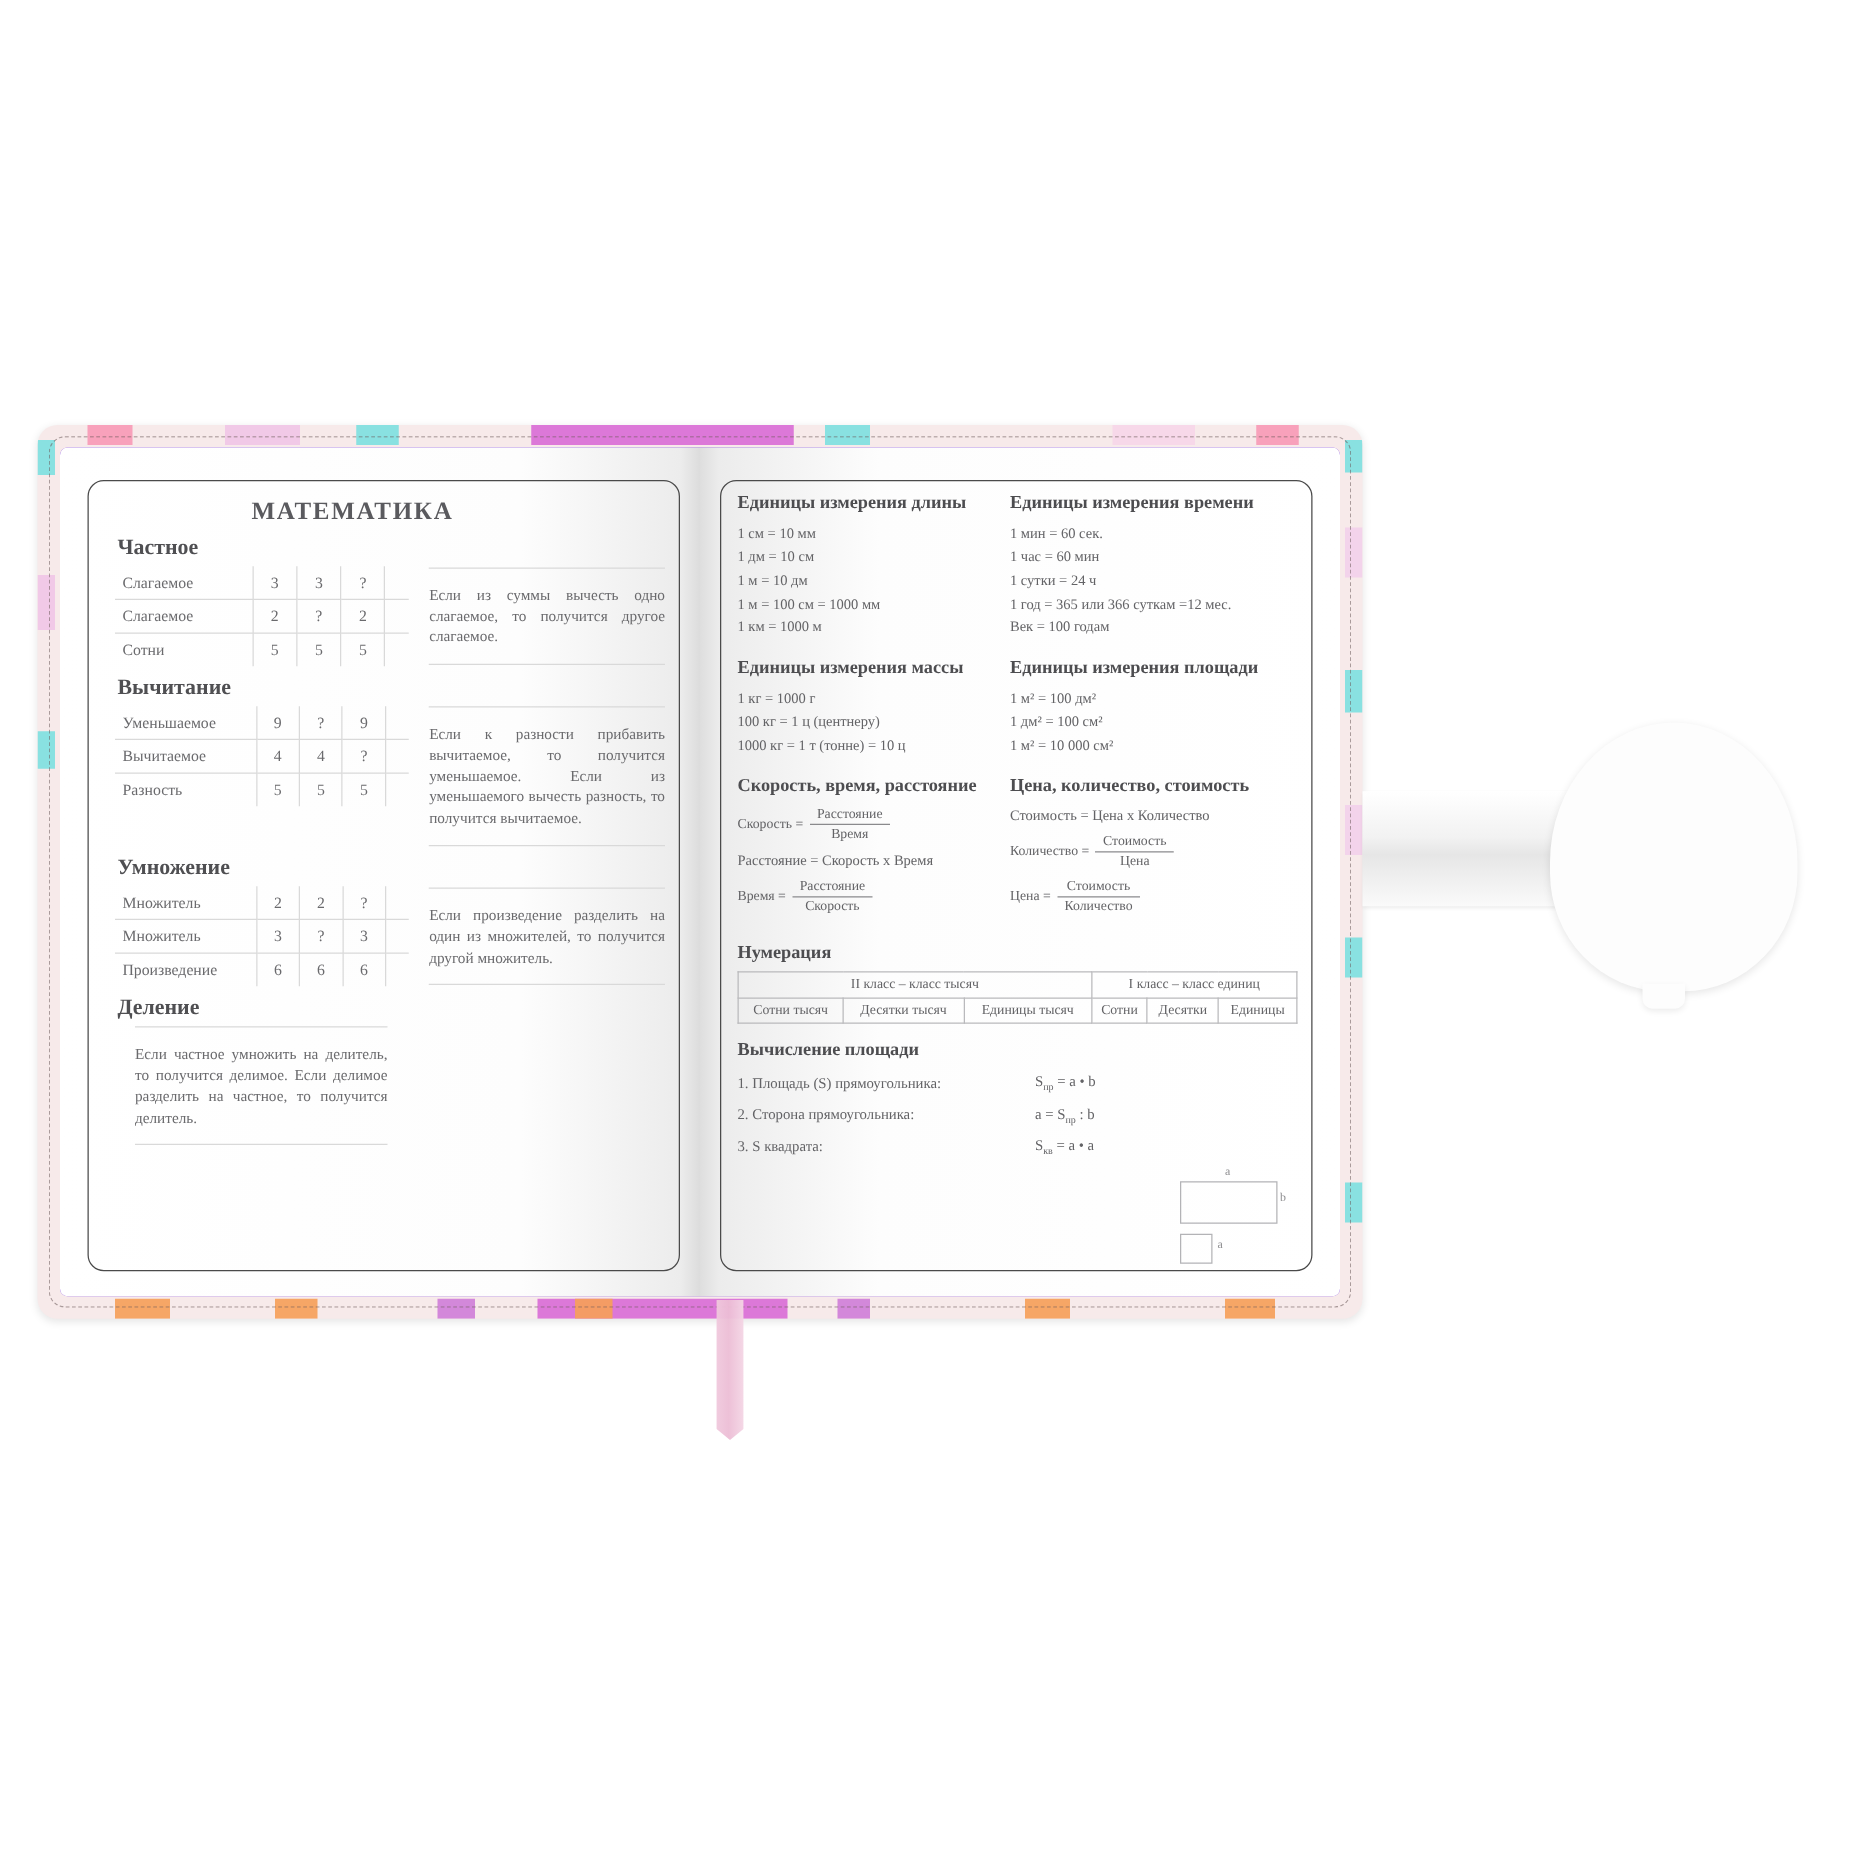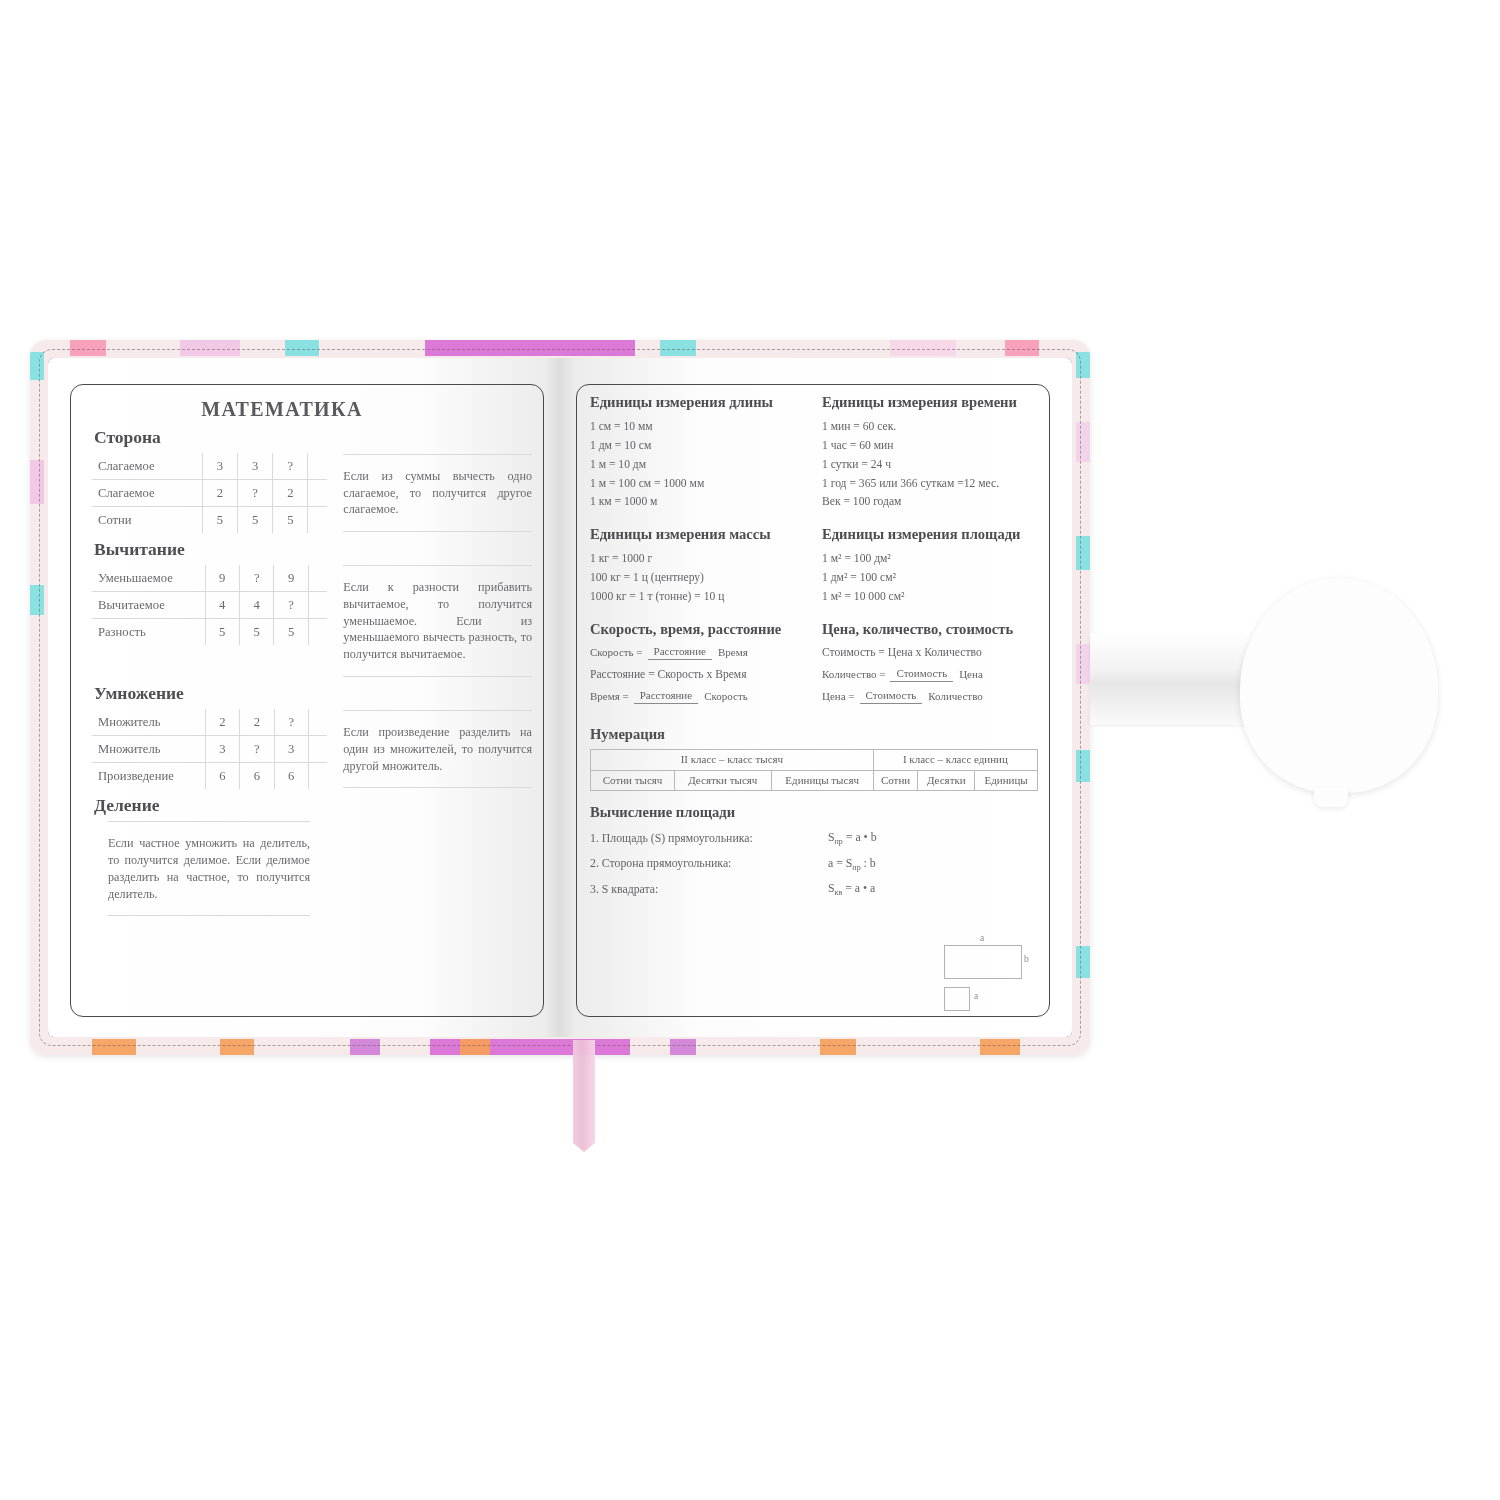--- a/index.html
+++ b/index.html
@@ -133,41 +133,41 @@
     padding:13px 0 13px 0;
     align-self:center;
   }
 
   
   .rp{
     position:absolute;
     left:30px; top:36px; right:34px; bottom:24px;
     color:#5c5c60;
   }
-  .cols{ display:flex; gap:28px; }
+  .cols{ display:flex; gap:14px; }
   .col{ width:204px; }
   .h2{
     font-size:14.6px;
     font-weight:700;
     color:#4d4d50;
     line-height:1.18;
     margin:0 0 7px 0;
   }
   .h2.sp{ margin-top:14px; }
   .li{
     font-size:11.6px;
     line-height:1.62;
     color:#636366;
     white-space:nowrap;
   }
 
   
   .frm{ display:flex; align-items:center; font-size:11px; color:#636366; margin:7px 0; }
   .frm .lhs{ margin-right:5px; white-space:nowrap; }
-  .frac{ display:inline-flex; text-align:center; line-height:1.18; }
+  .frac{ display:inline-flex; flex-direction:column; text-align:center; line-height:1.18; }
   .frac .top{ border-bottom:1px solid #8a8a8d; padding:0 6px 1px 6px; }
   .frac .bot{ padding:1px 6px 0 6px; }
   .flat{ font-size:11.6px; color:#636366; margin:8px 0; white-space:nowrap; }
 
   
   .num-h{ font-size:14.6px;font-weight:700;color:#4d4d50;margin:15px 0 6px 0; }
   table.numt{
     border-collapse:collapse;
     width:100%;
     font-size:11px;
@@ -266,21 +266,21 @@
 
   <div class="pages">
 
     <div class="page left">
       <div class="frame"></div>
       <div class="lp">
 
         <div class="doc-title">МАТЕМАТИКА</div>
 
         <div class="sec">
-          <div class="sec-head">Сторона</div>
+          <div class="sec-head">Частное</div>
           <div class="sec-body">
             <table class="mt">
               <tbody>
                   <tr>
                 <td class="lbl">Слагаемое</td>
                 <td class="num">3</td>
                 <td class="num">3</td>
                 <td class="num">?</td>
                 <td class="pad"></td>
               </tr>

